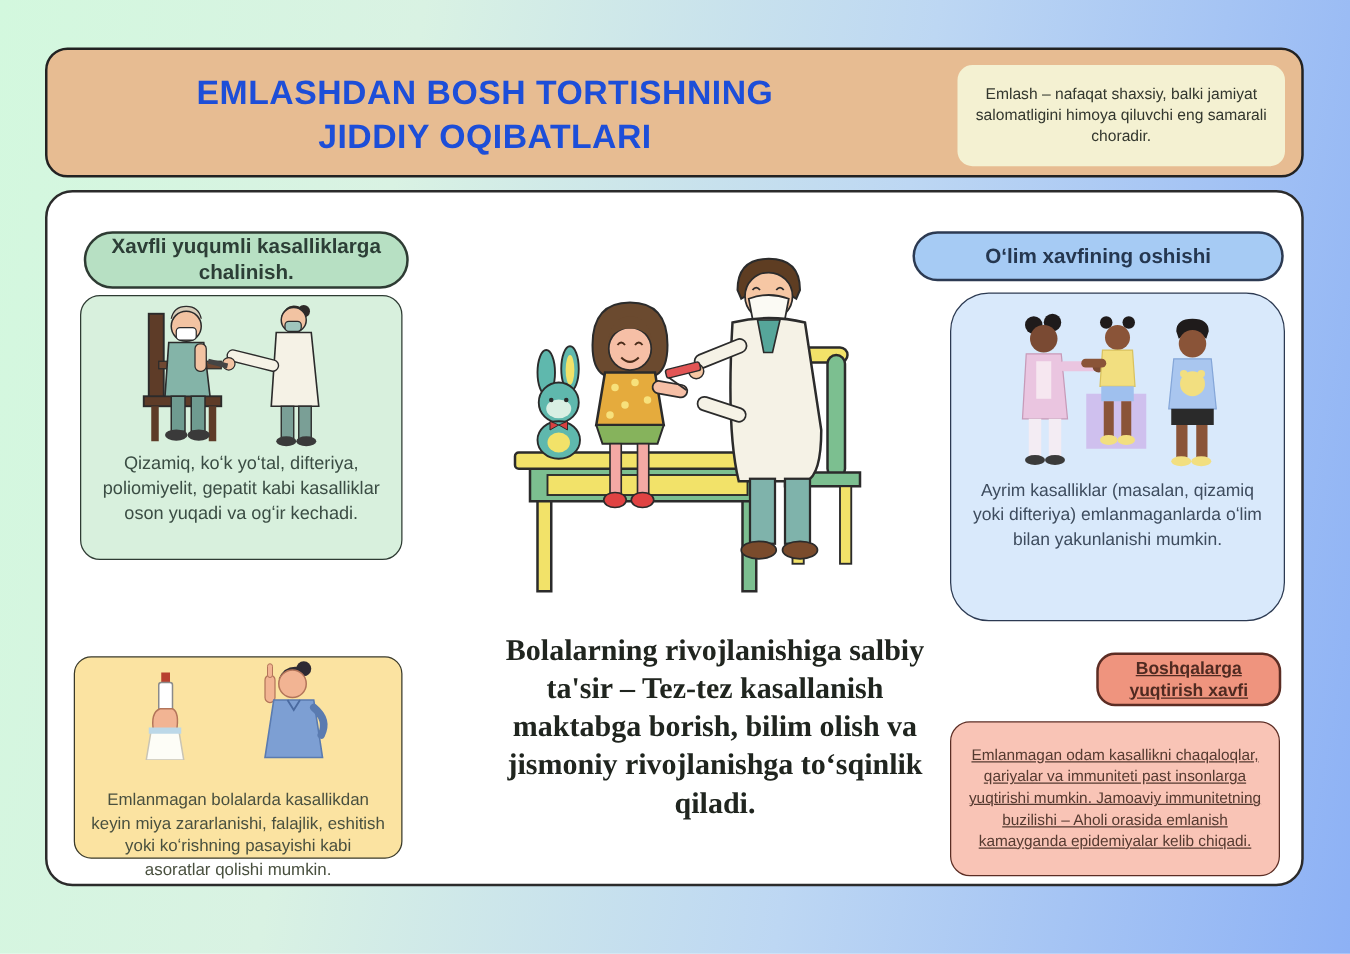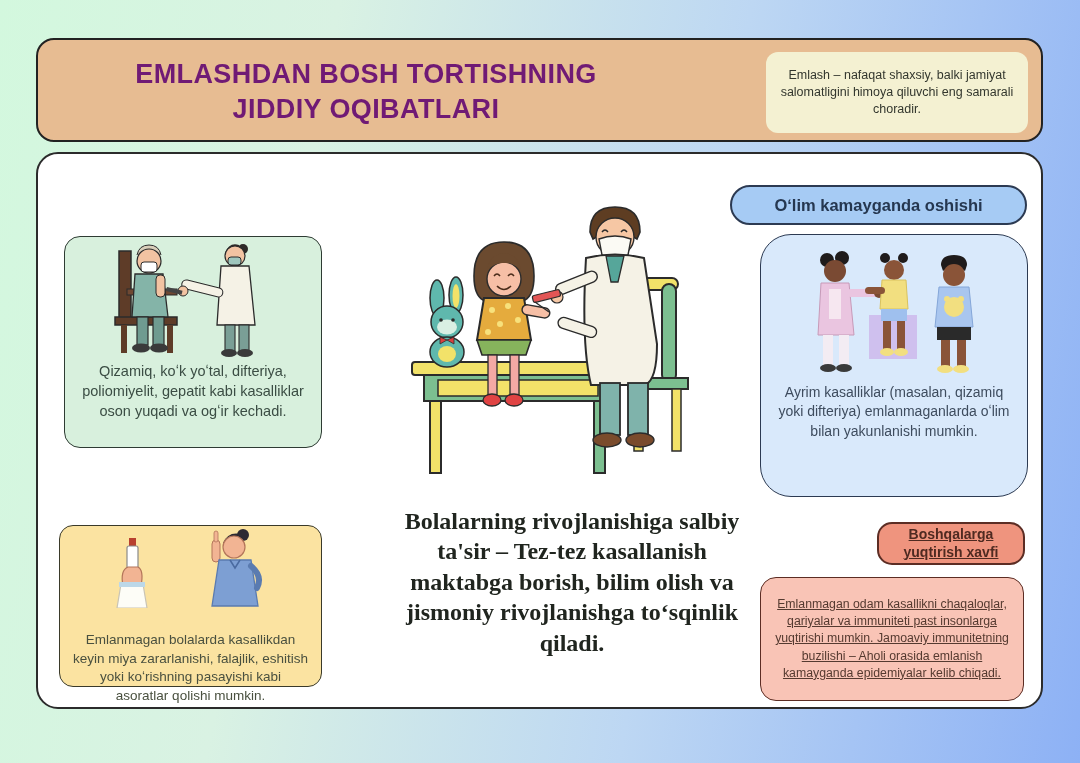--- a/index.html
+++ b/index.html
@@ -10,23 +10,23 @@
     position:relative;
   }
   .poster{position:absolute;inset:0;}
 
   
   .header{
     position:absolute;left:36px;top:38px;width:1007px;height:104px;
     background:#e7bc92;border:2px solid #222;border-radius:18px;box-sizing:border-box;
   }
   .title{
-    position:absolute;left:58px;top:14px;width:540px;height:76px;
+    position:absolute;left:80px;top:14px;width:540px;height:76px;
     display:flex;align-items:center;justify-content:center;text-align:center;
-    color:#701a75;font-size:27px;font-weight:700;letter-spacing:.4px;line-height:1.3;
+    color:#1d4ed8;font-size:27px;font-weight:700;letter-spacing:.4px;line-height:1.3;
   }
   .note-box{
     position:absolute;right:13px;top:12px;width:262px;height:81px;
     background:#f4f1d2;border-radius:12px;box-sizing:border-box;
     display:flex;align-items:center;justify-content:center;text-align:center;
     padding:6px 14px;color:#33372e;font-size:12.5px;font-weight:500;line-height:1.35;
   }
 
   
   .card{
@@ -86,20 +86,21 @@
 
 <div class="poster">
 
   <div class="header">
     <div class="title">EMLASHDAN BOSH TORTISHNING JIDDIY OQIBATLARI</div>
     <div class="note-box">Emlash – nafaqat shaxsiy, balki jamiyat salomatligini himoya qiluvchi eng samarali choradir.</div>
   </div>
 
   <div class="card">
 
+    <div class="pill pill-green">Xavfli yuqumli kasalliklarga chalinish.</div>
     <div class="box box-green">
       <div class="illus">
         <svg width="220" height="122" viewBox="0 0 220 122">
           <rect x="36" y="14" width="12" height="70" fill="#5e3c28" stroke="#2b2b2b" stroke-width="1.5"></rect>
           <rect x="32" y="80" width="62" height="8" fill="#5e3c28" stroke="#2b2b2b" stroke-width="1.5"></rect>
           <rect x="38" y="88" width="6" height="28" fill="#5e3c28"></rect>
           <rect x="84" y="88" width="6" height="28" fill="#5e3c28"></rect>
           <rect x="44" y="52" width="50" height="6" fill="#6f4832" stroke="#2b2b2b" stroke-width="1"></rect>
           <path d="M54 18 Q56 8 66 8 Q76 8 78 18" fill="#d8cdb9" stroke="#2b2b2b" stroke-width="1"></path>
           <circle cx="66" cy="24" r="12" fill="#f2c3a2" stroke="#2b2b2b" stroke-width="1.2"></circle>
@@ -141,21 +142,21 @@
           <rect x="131" y="14" width="8" height="22" rx="4" fill="#f2b493" stroke="#b3755a" stroke-width="1"></rect>
           <rect x="133" y="5" width="4" height="11" rx="2" fill="#f2b493" stroke="#b3755a" stroke-width="0.8"></rect>
           <path d="M138 34 L170 34 L177 80 L131 80 Z" fill="#7d9fd3" stroke="#5a7bb0" stroke-width="1.3"></path>
           <path d="M149 34 L154 42 L159 34" fill="none" stroke="#4a6aa0" stroke-width="1.5"></path>
           <path d="M170 40 Q182 50 176 62" fill="none" stroke="#5a7bb0" stroke-width="6" stroke-linecap="round"></path>
         </svg>
       </div>
       <div class="body-text">Emlanmagan bolalarda kasallikdan keyin miya zararlanishi, falajlik, eshitish yoki koʻrishning pasayishi kabi asoratlar qolishi mumkin.</div>
     </div>
 
-    <div class="pill pill-blue">Oʻlim kamayganda oshishi</div>
+    <div class="pill pill-blue">Oʻlim xavfining oshishi</div>
     <div class="box box-blue">
       <div class="illus" style="margin-top:14px;">
         <svg width="210" height="126" viewBox="0 0 210 126">
           <circle cx="38" cy="11" r="7" fill="#1f1b1b"></circle>
           <circle cx="53" cy="9" r="7" fill="#1f1b1b"></circle>
           <circle cx="46" cy="22" r="11" fill="#7a4a33"></circle>
           <path d="M32 34 L60 34 L65 86 L29 86 Z" fill="#eac5e0" stroke="#c79ab8" stroke-width="1"></path>
           <rect x="40" y="40" width="12" height="30" fill="#f6e7f0"></rect>
           <rect x="58" y="40" width="32" height="8" rx="4" fill="#eac5e0"></rect>
           <circle cx="90" cy="44" r="5" fill="#7a4a33"></circle>

